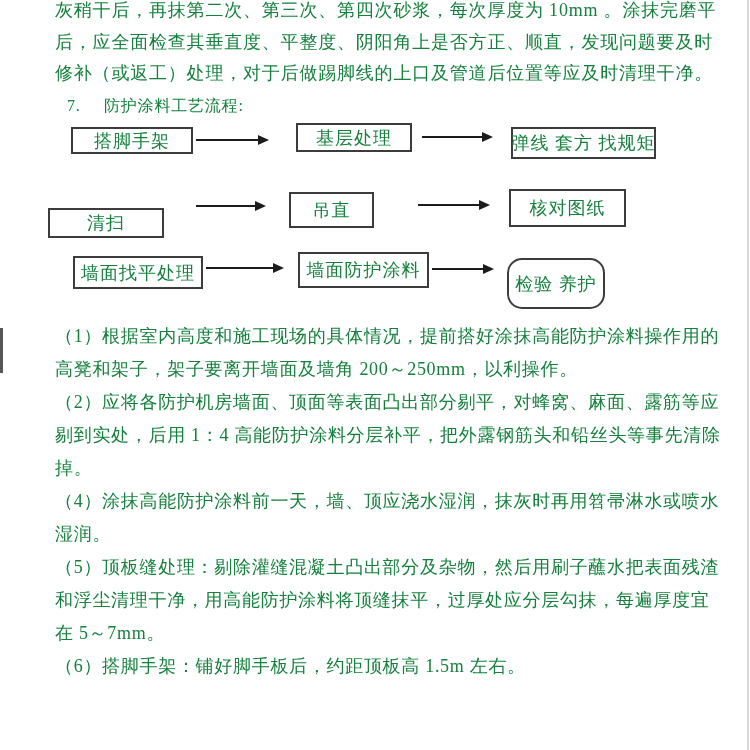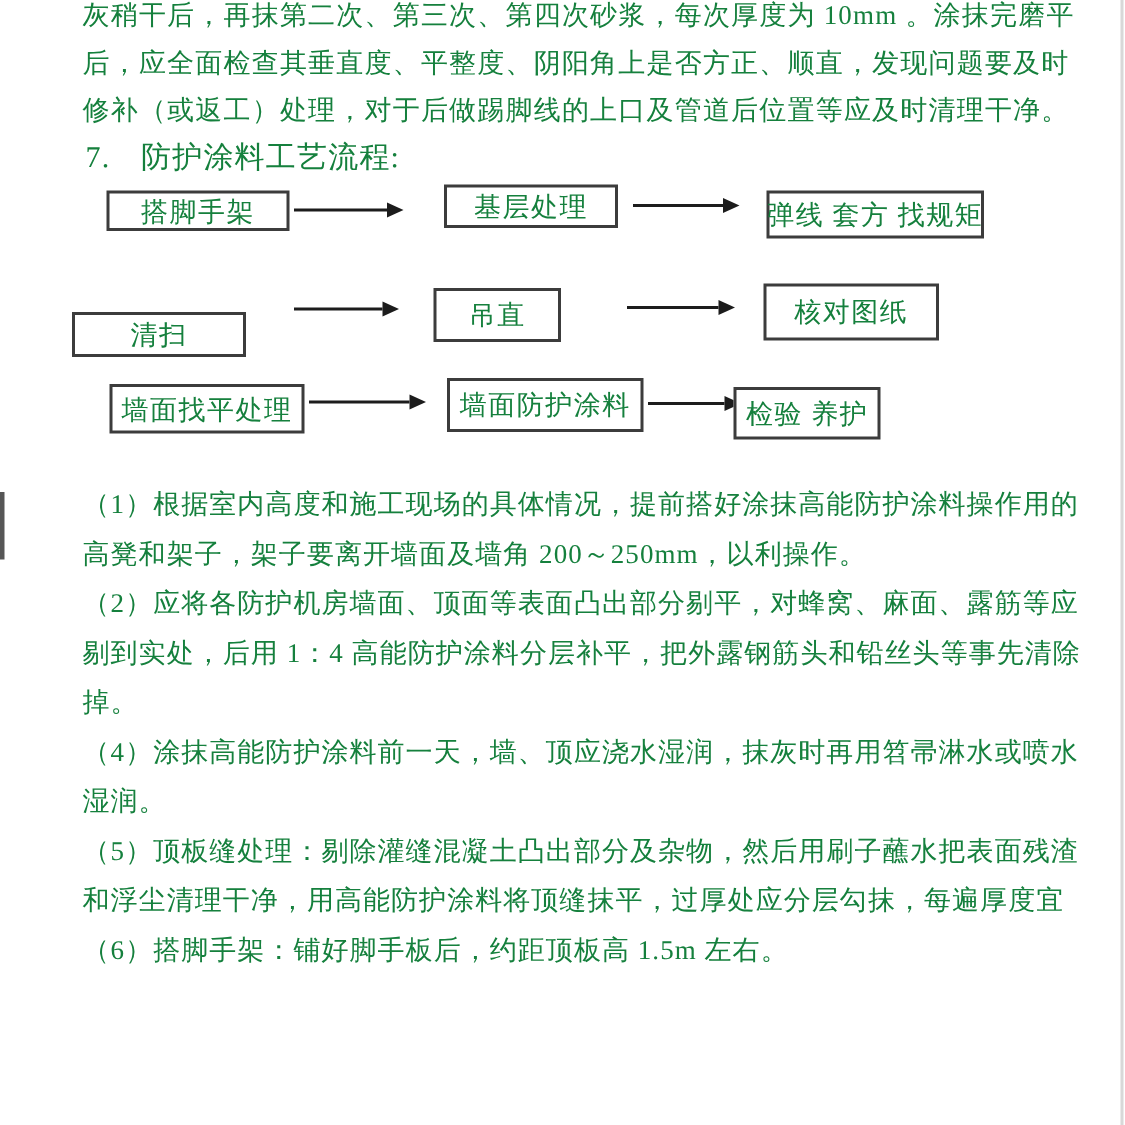--- a/index.html
+++ b/index.html
@@ -4,21 +4,21 @@
 <style>
   html,body{margin:0;padding:0;background:#ffffff;}
   .page{
     position:relative;width:750px;height:750px;background:#ffffff;
     font-family:"Liberation Serif","DejaVu Serif",serif;
     color:#15803d;overflow:hidden;
   }
   
   .intro{position:absolute;left:55px;top:-5px;width:692px;}
   .intro .tline{height:31.7px;line-height:31.7px;font-size:18px;letter-spacing:0.8px;white-space:nowrap;}
-  .section-line{position:absolute;left:57px;top:90px;height:31.7px;line-height:31.7px;font-size:20px;white-space:nowrap;letter-spacing:0.8px;}
+  .section-line{position:absolute;left:67px;top:90px;height:31.7px;line-height:31.7px;font-size:16px;white-space:nowrap;letter-spacing:0.8px;}
   .sec-num{display:inline-block;width:37px;}
   .bodyblock{position:absolute;left:55px;top:320px;width:695px;}
   .bodyblock .tline{height:33px;line-height:33px;font-size:18px;letter-spacing:0.7px;white-space:nowrap;}
   
   .flow-box{
     position:absolute;border:2px solid #3c3c3c;background:#ffffff;
     display:flex;align-items:center;justify-content:center;
     font-size:18px;letter-spacing:1px;white-space:nowrap;box-sizing:border-box;
   }
   .arrow{position:absolute;}
@@ -74,31 +74,32 @@
   <div class="flow-box" style="left:73px;top:256px;width:130px;height:33px;">墙面找平处理</div>
   <div class="arrow" style="left:206px;top:263px;width:78px;height:10px;">
     <span class="shaft" style="width:67px;"></span>
     <span class="head" style="left:67px;"></span>
   </div>
   <div class="flow-box" style="left:298px;top:252px;width:131px;height:36px;">墙面防护涂料</div>
   <div class="arrow" style="left:432px;top:264px;width:62px;height:10px;">
     <span class="shaft" style="width:51px;"></span>
     <span class="head" style="left:51px;"></span>
   </div>
-  <div class="flow-box" style="left:489px;top:258px;width:98px;height:35px;">检验 养护</div>
+  <div class="flow-box" style="left:507px;top:258px;width:98px;height:51px;border-radius:15px;">检验 养护</div>
 
   <div class="bodyblock">
     <div class="tline">（1）根据室内高度和施工现场的具体情况，提前搭好涂抹高能防护涂料操作用的</div>
     <div class="tline">高凳和架子，架子要离开墙面及墙角 200～250mm，以利操作。</div>
     <div class="tline">（2）应将各防护机房墙面、顶面等表面凸出部分剔平，对蜂窝、麻面、露筋等应</div>
     <div class="tline">剔到实处，后用 1：4 高能防护涂料分层补平，把外露钢筋头和铅丝头等事先清除</div>
     <div class="tline">掉。</div>
     <div class="tline">（4）涂抹高能防护涂料前一天，墙、顶应浇水湿润，抹灰时再用笤帚淋水或喷水</div>
     <div class="tline">湿润。</div>
     <div class="tline">（5）顶板缝处理：剔除灌缝混凝土凸出部分及杂物，然后用刷子蘸水把表面残渣</div>
     <div class="tline">和浮尘清理干净，用高能防护涂料将顶缝抹平，过厚处应分层勾抹，每遍厚度宜</div>
+    <div class="tline">在 5～7mm。</div>
     <div class="tline">（6）搭脚手架：铺好脚手板后，约距顶板高 1.5m 左右。</div>
   </div>
 
   <div class="scanline-right"></div>
   <div class="scanmark-left"></div>
 
 </div>
 
 </body></html>

